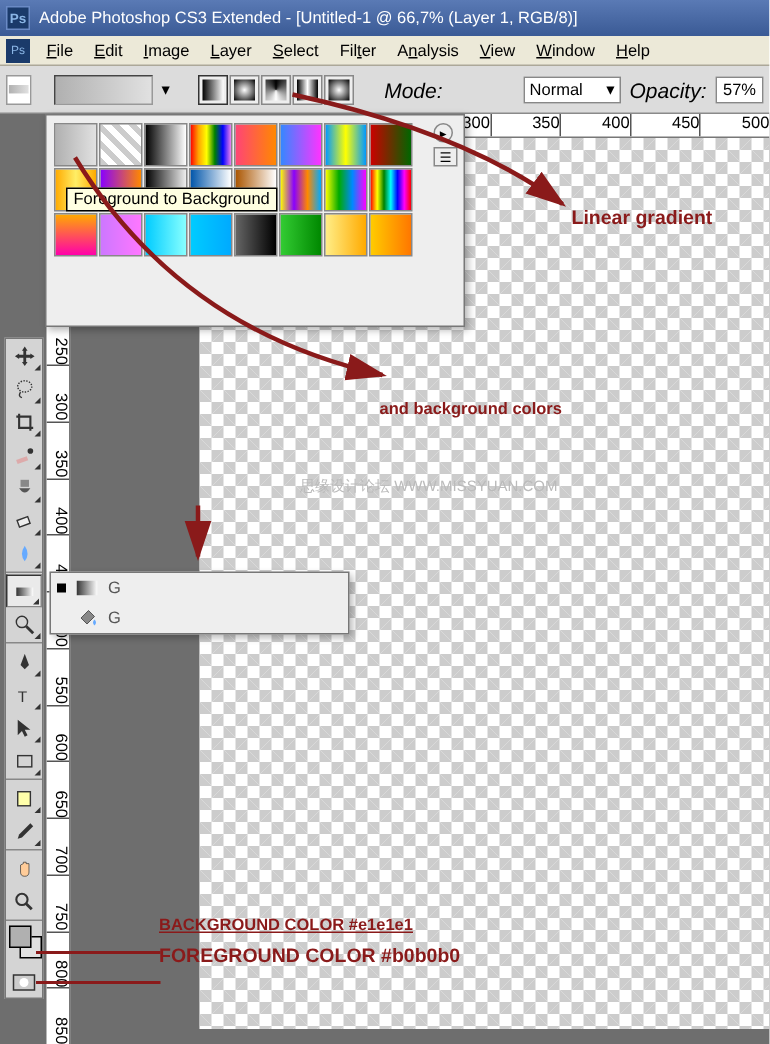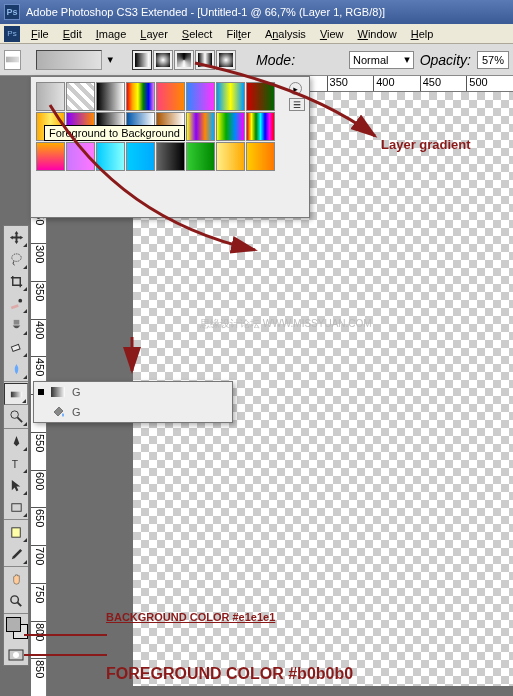--- a/index.html
+++ b/index.html
@@ -22,21 +22,21 @@
 .grad-btn.active { border: 1px solid #333; }
 .g-linear { background: linear-gradient(90deg, #000, #fff); }
 .g-radial { background: radial-gradient(circle, #fff, #000); }
 .g-angle { background: conic-gradient(#000, #fff, #000); }
 .g-refl { background: linear-gradient(90deg, #000, #fff, #000); }
 .g-diam { background: radial-gradient(#fff, #000); }
 .opt-label { font-size: 14px; font-style: italic; }
 .mode-select { width: 76px; height: 18px; border: 1px solid #888; background: #fff; padding: 0 3px; display: flex; align-items: center; justify-content: space-between; margin-left: 48px; }
 .opacity-box { width: 38px; height: 18px; border: 1px solid #888; background: #fff; display: flex; align-items: center; justify-content: center; }
 
-.workspace { position: absolute; top: 76px; left: 0; right: 0; bottom: 0; background: #6e6e6e; }
+.workspace { position: absolute; top: 76px; left: 0; right: 0; bottom: 0; background: #6e6e6e; text-align: right; }
 .ruler-h { position: absolute; top: 0; left: 47px; right: 0; height: 16px; background: #fff; border-bottom: 1px solid #777; display: flex; align-items: center; overflow: hidden; font-size: 9px; }
 .ruler-h span { display: inline-block; width: 48px; border-left: 1px solid #555; padding-left: 2px; height: 100%; }
 .ruler-v { position: absolute; top: 16px; left: 31px; width: 16px; bottom: 0; background: #fff; border-right: 1px solid #777; display: flex; flex-direction: column; overflow: hidden; font-size: 8px; }
 .ruler-v span { height: 48px; border-top: 1px solid #555; writing-mode: vertical-rl; padding-top: 1px; }
 
 .canvas-area { position: absolute; top: 16px; left: 47px; right: 0; bottom: 0; background: #6e6e6e; }
 .checker { position: absolute; top: 0; left: 86px; right: 0; bottom: 10px;
   background-image: linear-gradient(45deg,#ccc 25%,transparent 25%),linear-gradient(-45deg,#ccc 25%,transparent 25%),linear-gradient(45deg,transparent 75%,#ccc 75%),linear-gradient(-45deg,transparent 75%,#ccc 75%);
   background-size: 16px 16px; background-position: 0 0,0 8px,8px -8px,-8px 0; background-color: #fff; }
 
@@ -62,21 +62,21 @@
 .fly-row { display: flex; align-items: center; height: 20px; padding: 0 4px; gap: 6px; }
 .fly-row.sel { background: #eee; }
 .fly-dot { width: 6px; height: 6px; background: #000; }
 .fly-icon { width: 16px; height: 16px; display: flex; align-items: center; justify-content: center; }
 .fly-label { flex: 1; }
 .fly-key { color: #555; }
 
 .annotation { position: absolute; color: #8a1a1a; font-weight: bold; font-family: Arial; z-index: 100; pointer-events: none; }
 .ann1 { top: 137px; left: 381px; font-size: 13px; }
 .ann2 { top: 251px; left: 253px; font-size: 12px; line-height: 1.2; }
-.ann3 { top: 665px; left: 106px; font-size: 16px; text-align: center; }
+.ann3 { top: 629px; left: 106px; font-size: 13px; text-align: center; }
 .ann4 { top: 611px; left: 106px; font-size: 11px; text-decoration: underline; }
 .watermark { position: absolute; top: 317px; left: 200px; color: #bbb; font-size: 10px; z-index: 5; }
 
 svg.arrow { position: absolute; z-index: 90; pointer-events: none; }
 </style>
 </head>
 <body>
 
 <div class="titlebar">
   <div class="ps-icon">Ps</div>
@@ -364,23 +364,23 @@
     <div class="fly-icon">
         <svg width="14" height="14" viewBox="0 0 14 14">
           <path d="M3 7 L8 2 L12 6 L7 11 Z" fill="#888" stroke="#333" stroke-width=".5"></path>
           <path d="M12 8 Q14 10 12 12 Q10 10 12 8" fill="#6af"></path>
         </svg>
       </div>
     <div class="fly-key">G</div>
   </div>
 </div>
 
-<div class="annotation ann1">Layer gradient</div>
+<div class="annotation ann1">Linear gradient</div>
 <div class="annotation ann2">
-  <br>
+  <br><span>and background colors</span>
 </div>
 <div class="annotation ann3">FOREGROUND COLOR #b0b0b0</div>
 <div class="annotation ann4">BACKGROUND COLOR #e1e1e1</div>
 <div class="watermark">思缘设计论坛 WWW.MISSYUAN.COM</div>
 
 <svg class="arrow" style="top:58px;left:190px" width="200" height="90">
     <defs>
       <marker id="ah" markerWidth="10" markerHeight="10" refX="8" refY="3" orient="auto">
         <path d="M0 0 L9 3 L0 6 Z" fill="#8a1a1a"></path>
       </marker>

